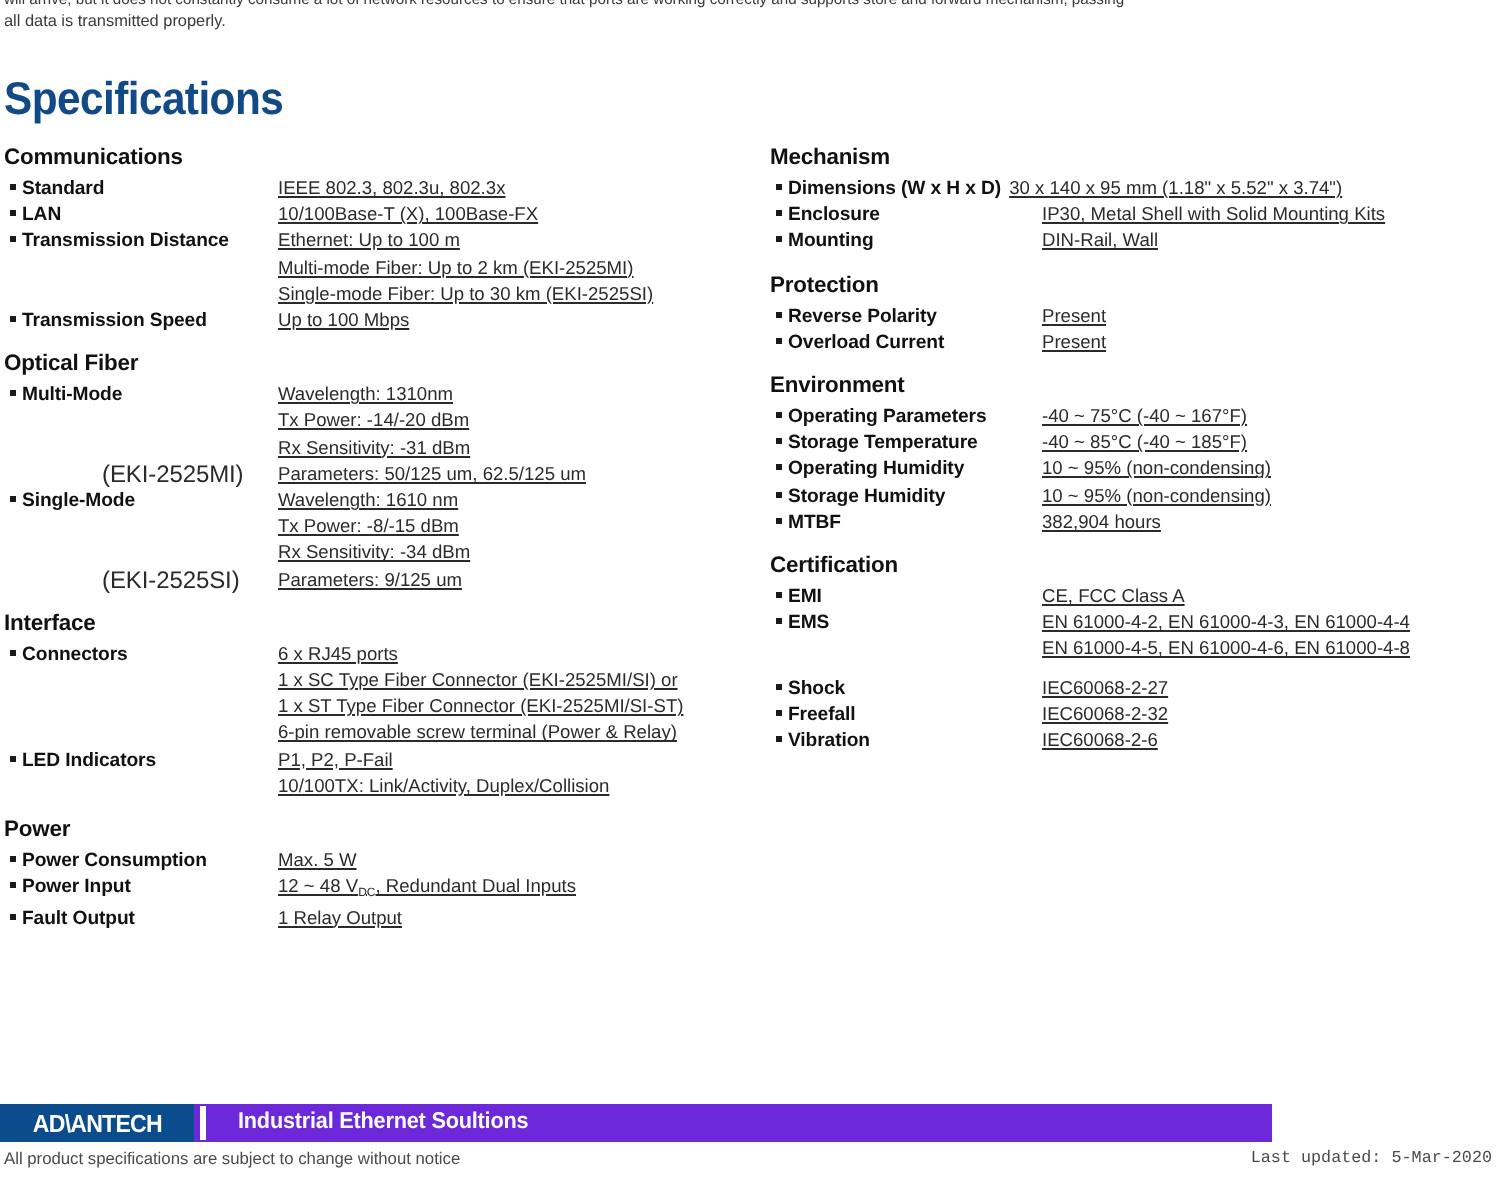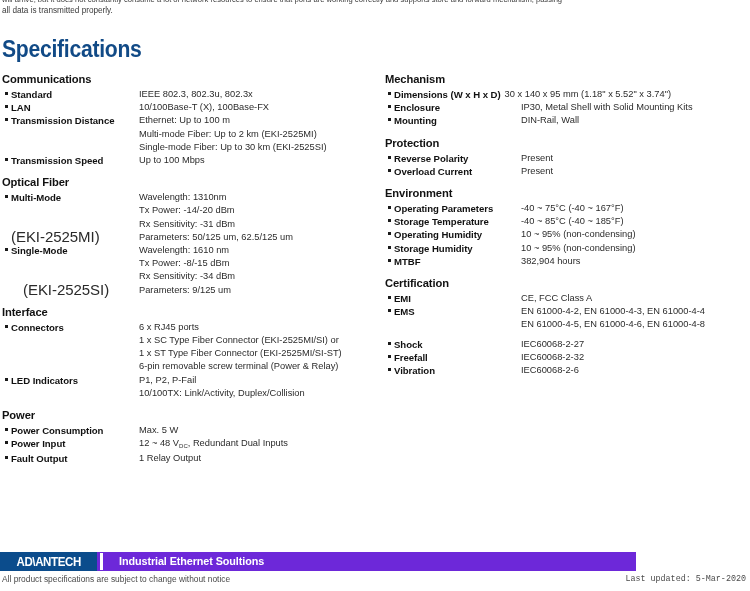--- a/index.html
+++ b/index.html
@@ -104,33 +104,35 @@
     line-height: 13.2px;
     letter-spacing: -0.05px;
     white-space: nowrap;
   }
   .col-left  .label { flex: 0 0 128px; }
   .col-right .label { flex: 0 0 127px; }
 
   .label.auto { flex: 0 0 auto; padding-right: 4px; }
 
   .sublabel {
-    font-size: 15px;
+    font-size: 12px;
     font-weight: normal;
     color: #2a2a2a;
     line-height: 12.6px;
     white-space: nowrap;
+    margin-left: 40px;
   }
 
   .value {
     font-size: 9.3px;
     font-weight: normal;
     color: #2b2b2b;
     line-height: 13.2px;
     flex: 1 1 auto;
+    text-decoration: underline;
   }
   .value div { line-height: 13.2px; }
 
   .value sub {
     font-size: 6px;
     vertical-align: baseline;
     position: relative;
     top: 2px;
   }
 
@@ -276,21 +278,21 @@
           <i></i>
         </div>
         <div class="label">Single-Mode</div>
         <div class="value">
           <div>Wavelength: 1610 nm</div>
           <div>Tx Power: -8/-15 dBm</div>
           <div>Rx Sensitivity: -34 dBm</div>
           <div>Parameters: 9/125 um</div>
         </div>
       </div>
-      <div class="row" style="margin-top: -13.2px; gap: 12px;">
+      <div class="row" style="margin-top: -13.2px;">
         <div class="bullet"></div>
         <div class="label sublabel" style="flex: 0 0 128px;">(EKI-2525SI)</div>
         <div class="value" style="visibility: hidden;">&nbsp;</div>
       </div>
     </div>
     <div class="group">
       <div class="group-title">Interface</div>
       <div class="row">
         <div class="bullet">
           <i></i>

